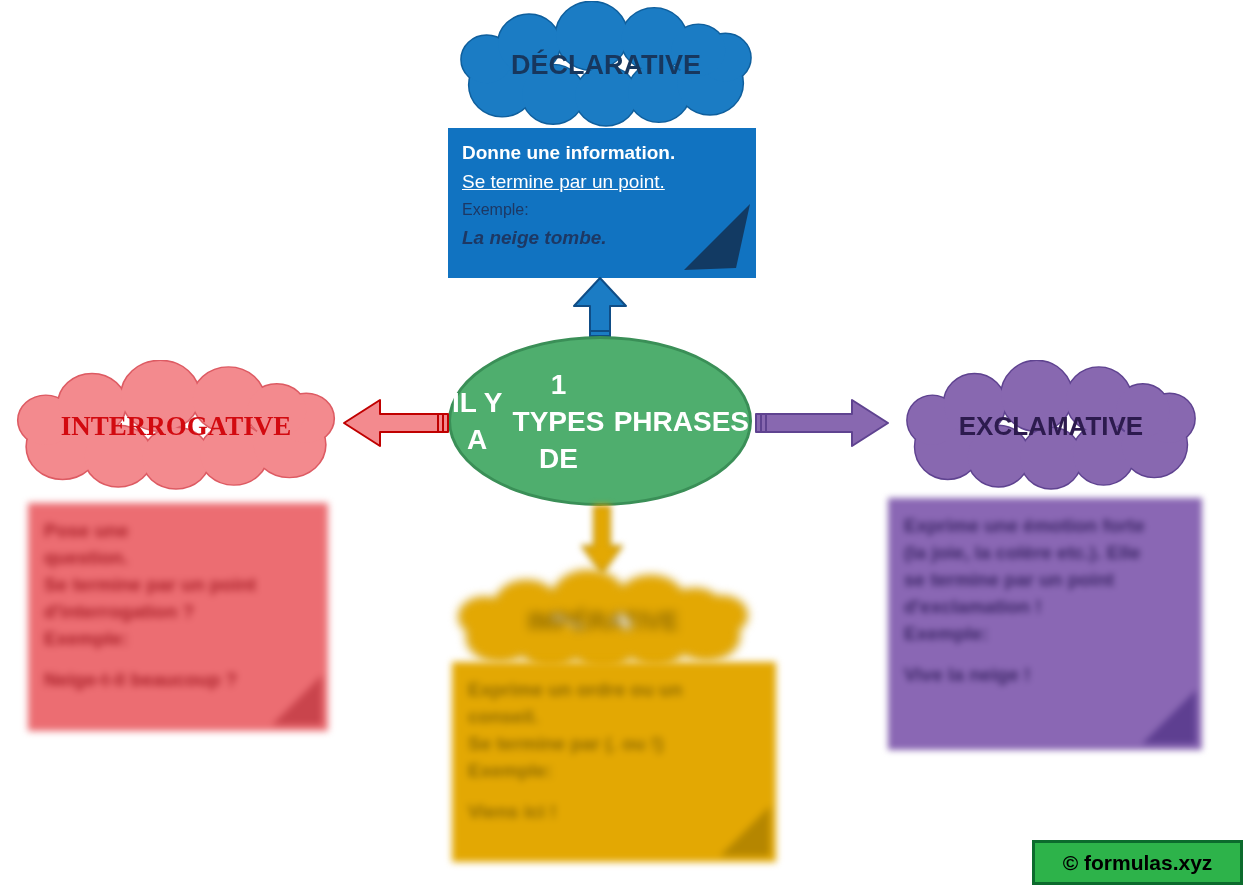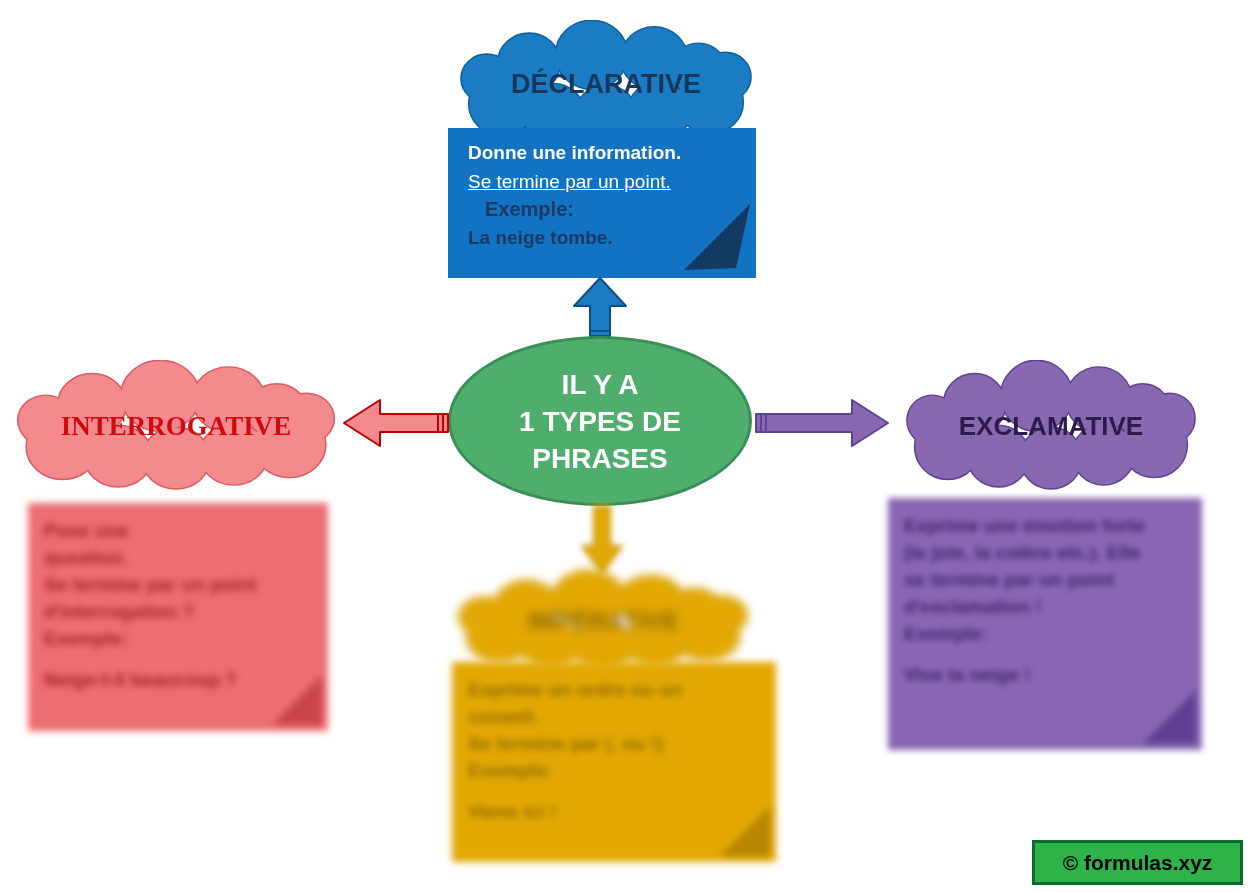--- a/index.html
+++ b/index.html
@@ -4,47 +4,47 @@
 <style>
   html,body{margin:0;padding:0;background:#ffffff;}
   .stage{
     position:relative;width:1251px;height:893px;background:#ffffff;overflow:hidden;
     font-family:"Liberation Sans","DejaVu Sans",sans-serif;
   }
   
   .cloud{position:absolute;display:flex;align-items:center;justify-content:center;}
   .cloud svg{position:absolute;inset:0;width:100%;height:100%;}
   .cloud-label{position:relative;z-index:2;font-weight:bold;text-align:center;white-space:nowrap;}
-  #cloud-declarative{left:452px;top:20px;width:308px;height:128px;}
+  #cloud-declarative{left:452px;top:1px;width:308px;height:128px;}
   #cloud-declarative .cloud-label{font-size:27px;color:#17375e;}
   #cloud-interrogative{left:8px;top:360px;width:336px;height:132px;font-family:Liberation Serif, serif;}
   #cloud-interrogative .cloud-label{font-size:27px;color:#d20a10;}
   #cloud-exclamative{left:898px;top:360px;width:306px;height:132px;}
   #cloud-exclamative .cloud-label{font-size:26px;color:#2d1b4e;}
   #cloud-imperative{left:450px;top:570px;width:306px;height:102px;filter:blur(5px);}
   #cloud-imperative .cloud-label{font-size:25px;color:#8f6b00;}
   
   .center-ellipse{
     position:absolute;left:448px;top:336px;width:304px;height:170px;box-sizing:border-box;
     background:#4fae6e;border:3px solid #3a8f57;border-radius:50%;
-    display:flex;flex-direction:column;align-items:center;justify-content:center;
+    display:flex;flex-direction:row;align-items:center;justify-content:center;
     color:#ffffff;font-weight:bold;font-size:28px;line-height:37px;text-align:center;
   }
   
   .arrow{position:absolute;}
   #arrow-down{filter:blur(3px);}
   
-  .note{position:absolute;box-sizing:border-box;padding:10px 20px;}
+  .note{position:absolute;box-sizing:border-box;padding:10px 14px;}
   .note-blue{
     left:448px;top:128px;width:308px;height:150px;background:#1173c1;
   }
   .note-blue .d1{color:#ffffff;font-weight:bold;font-size:19px;line-height:29px;}
   .note-blue .d2{color:#ffffff;font-weight:normal;font-size:19px;line-height:29px;text-decoration:underline;}
-  .note-blue .d3{color:#1d3864;font-weight:bold;font-size:20px;line-height:27px;margin-left:17px;}
-  .note-blue .d4{color:#1d3864;font-weight:bold;font-size:19px;line-height:29px;}
+  .note-blue .d3{color:#1d3864;font-weight:normal;font-size:16px;line-height:27px;}
+  .note-blue .d4{color:#1d3864;font-weight:bold;font-size:19px;line-height:29px;font-style:italic;}
   .note-pink{
     left:28px;top:503px;width:300px;height:228px;background:#ec6d72;
     filter:blur(3.5px);padding:14px 16px;
     color:#a81f28;font-weight:bold;font-size:19px;line-height:27px;
   }
   .note-purple{
     left:888px;top:498px;width:314px;height:252px;background:#8a67b4;
     filter:blur(3px);padding:14px 16px;
     color:#3b2566;font-weight:bold;font-size:19px;line-height:27px;
   }

